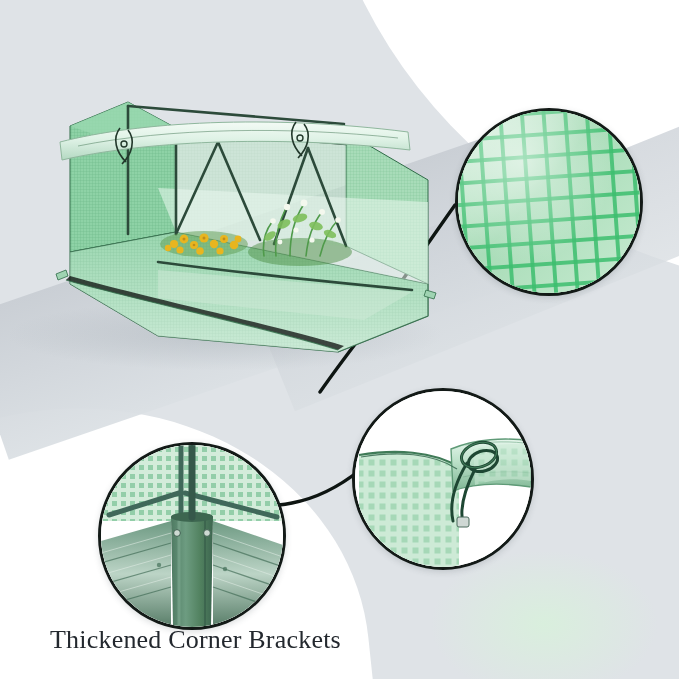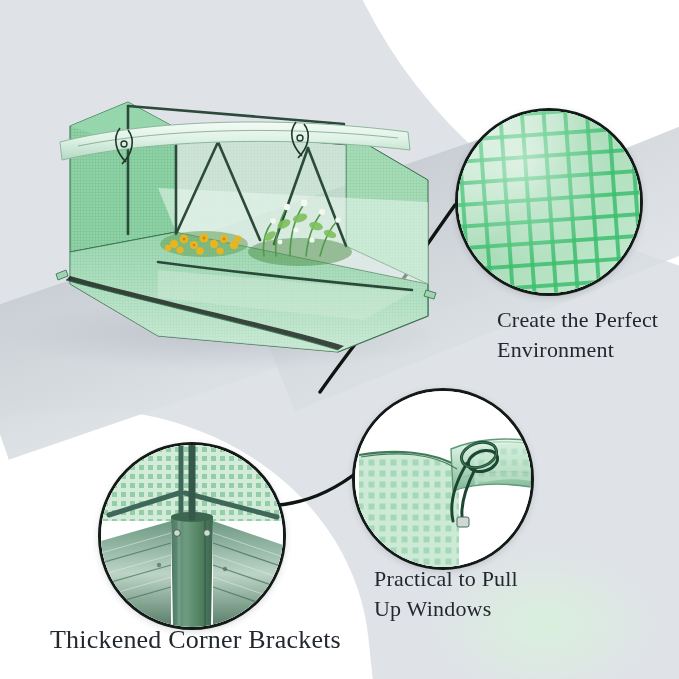--- a/index.html
+++ b/index.html
@@ -245,22 +245,20 @@
       <path d="M418 206 l 10 3 l -2 6 l -10 -3 z" fill="#9fd3b2" stroke="#2f6b47" stroke-width=".8"></path>
     </svg>
   </div>
 
   <div id="callout-mesh" class="callout">
     <div class="callout-inner">
       <div class="mesh-zoom"></div>
       <div class="mesh-sheen"></div>
     </div>
   </div>
-  <div id="cap-mesh" class="caption">Create the Perfect
-Environment</div>
 
   <div id="callout-window" class="callout">
     <svg class="callout-inner" viewBox="0 0 176 176">
       <defs>
         <pattern id="meshBig" width="11" height="11" patternUnits="userSpaceOnUse">
           <rect width="11" height="11" fill="#cdead6"></rect>
           <rect x="2.5" y="2.5" width="6" height="6" fill="#9fd5b2" opacity=".85"></rect>
         </pattern>
         <linearGradient id="tubeG" x1="0" y1="0" x2="0" y2="1">
           <stop offset="0" stop-color="#e6f6ec"></stop>
@@ -289,22 +287,20 @@
       </g>
       <g fill="none" stroke="#3f7a57" stroke-width="1.2">
         <ellipse cx="124" cy="64" rx="18" ry="12" transform="rotate(-18 124 64)"></ellipse>
       </g>
 
       <rect x="102" y="126" width="12" height="10" rx="2" fill="#cfd8d4" stroke="#4b6b5c" stroke-width="1"></rect>
 
       <path d="M6 66 C 42 60 78 62 102 78" fill="none" stroke="#2f6248" stroke-width="1.2" opacity=".8"></path>
     </svg>
   </div>
-  <div id="cap-window" class="caption">Practical to Pull
-Up Windows</div>
 
   <div id="callout-bracket" class="callout">
     <svg class="callout-inner" viewBox="0 0 182 182">
       <defs>
         <pattern id="meshWall" width="9" height="9" patternUnits="userSpaceOnUse">
           <rect width="9" height="9" fill="#d3ecda"></rect>
           <rect x="2" y="2" width="5" height="5" fill="#8ccba4" opacity=".9"></rect>
         </pattern>
         <linearGradient id="postG" x1="0" y1="0" x2="1" y2="0">
           <stop offset="0" stop-color="#4e7a62"></stop>

